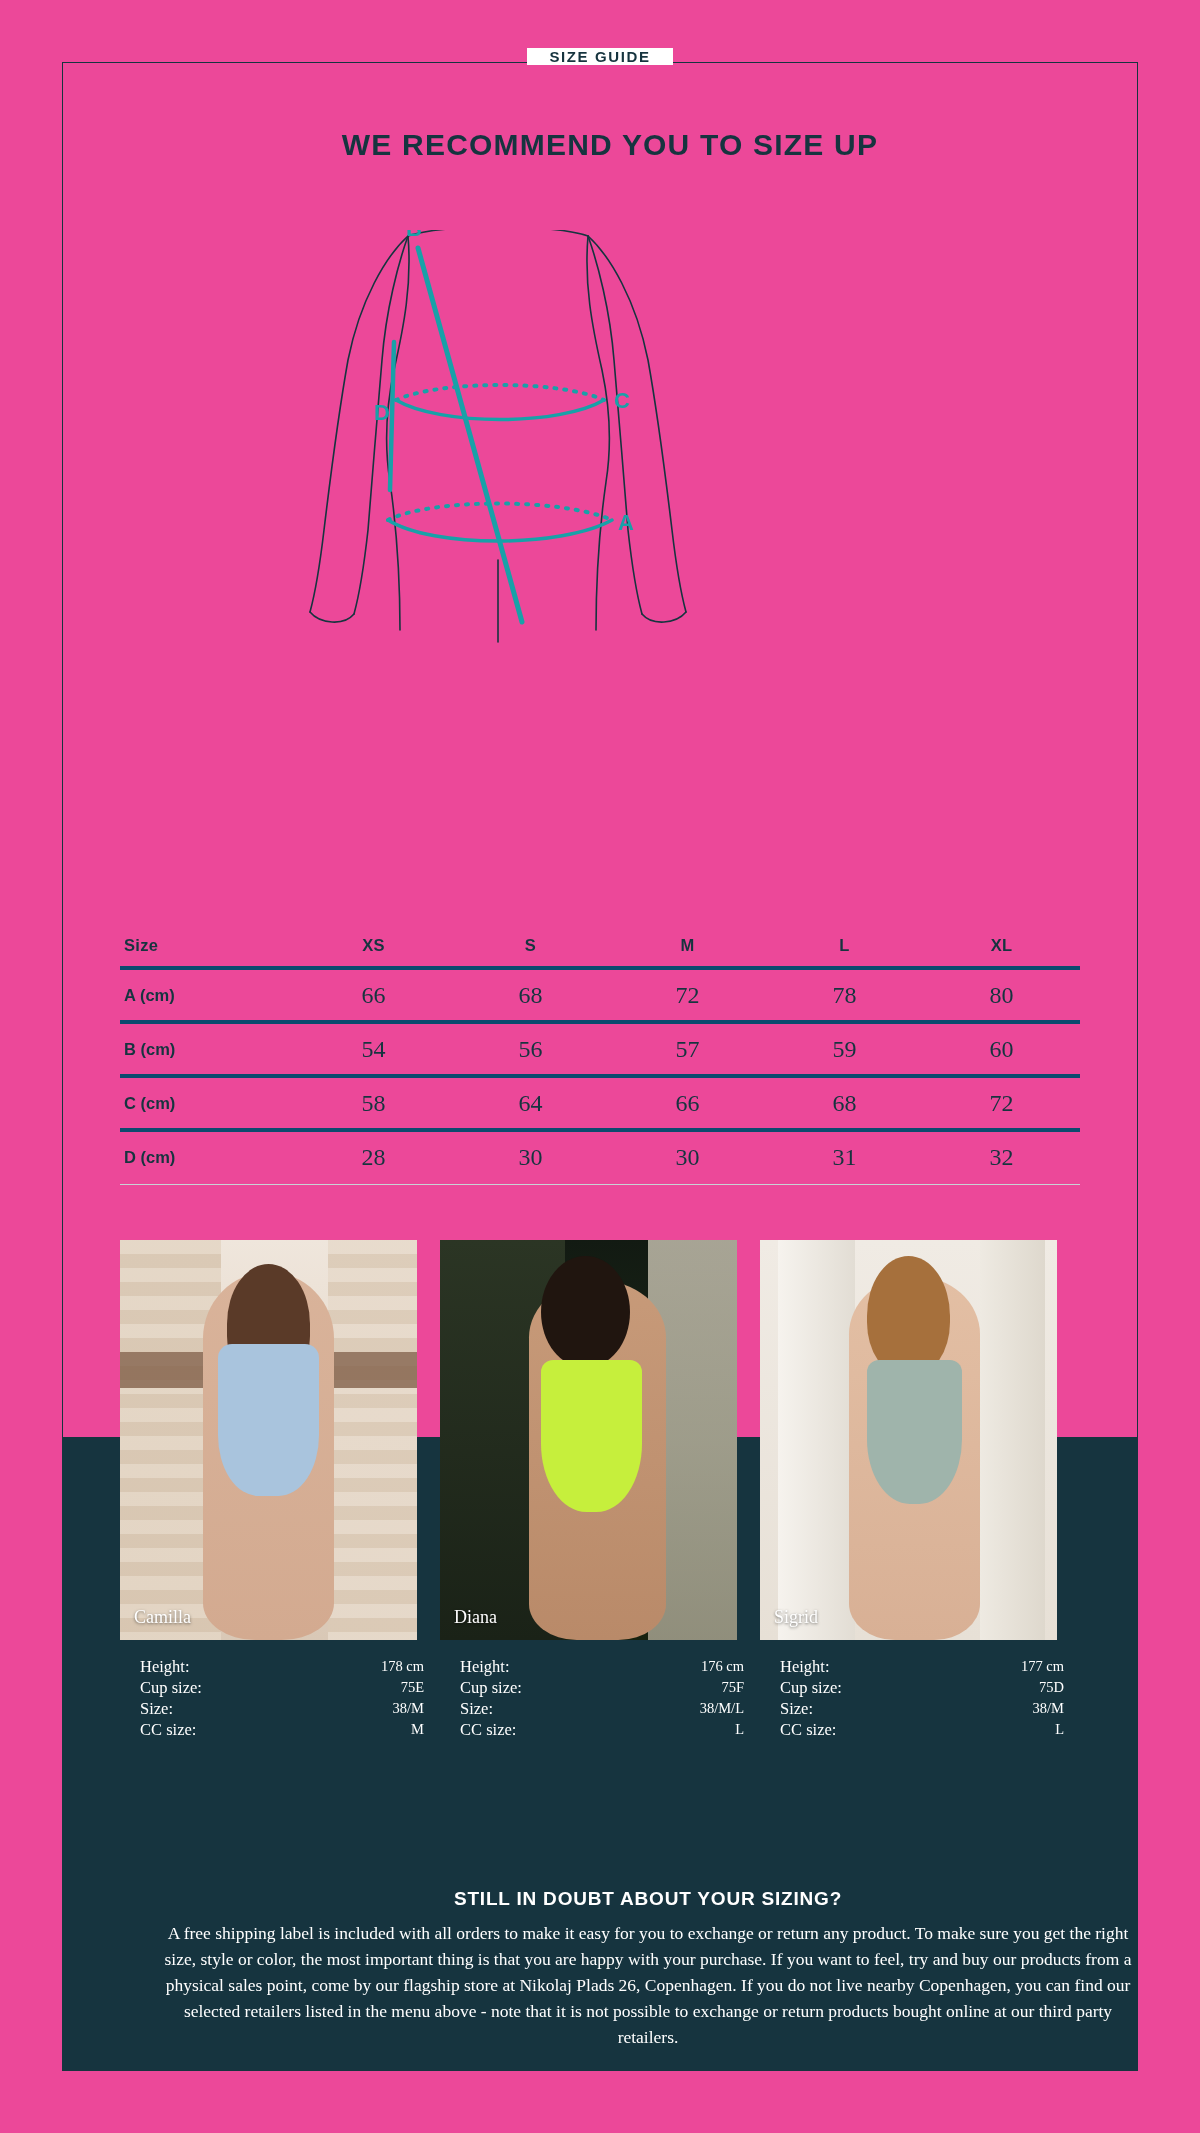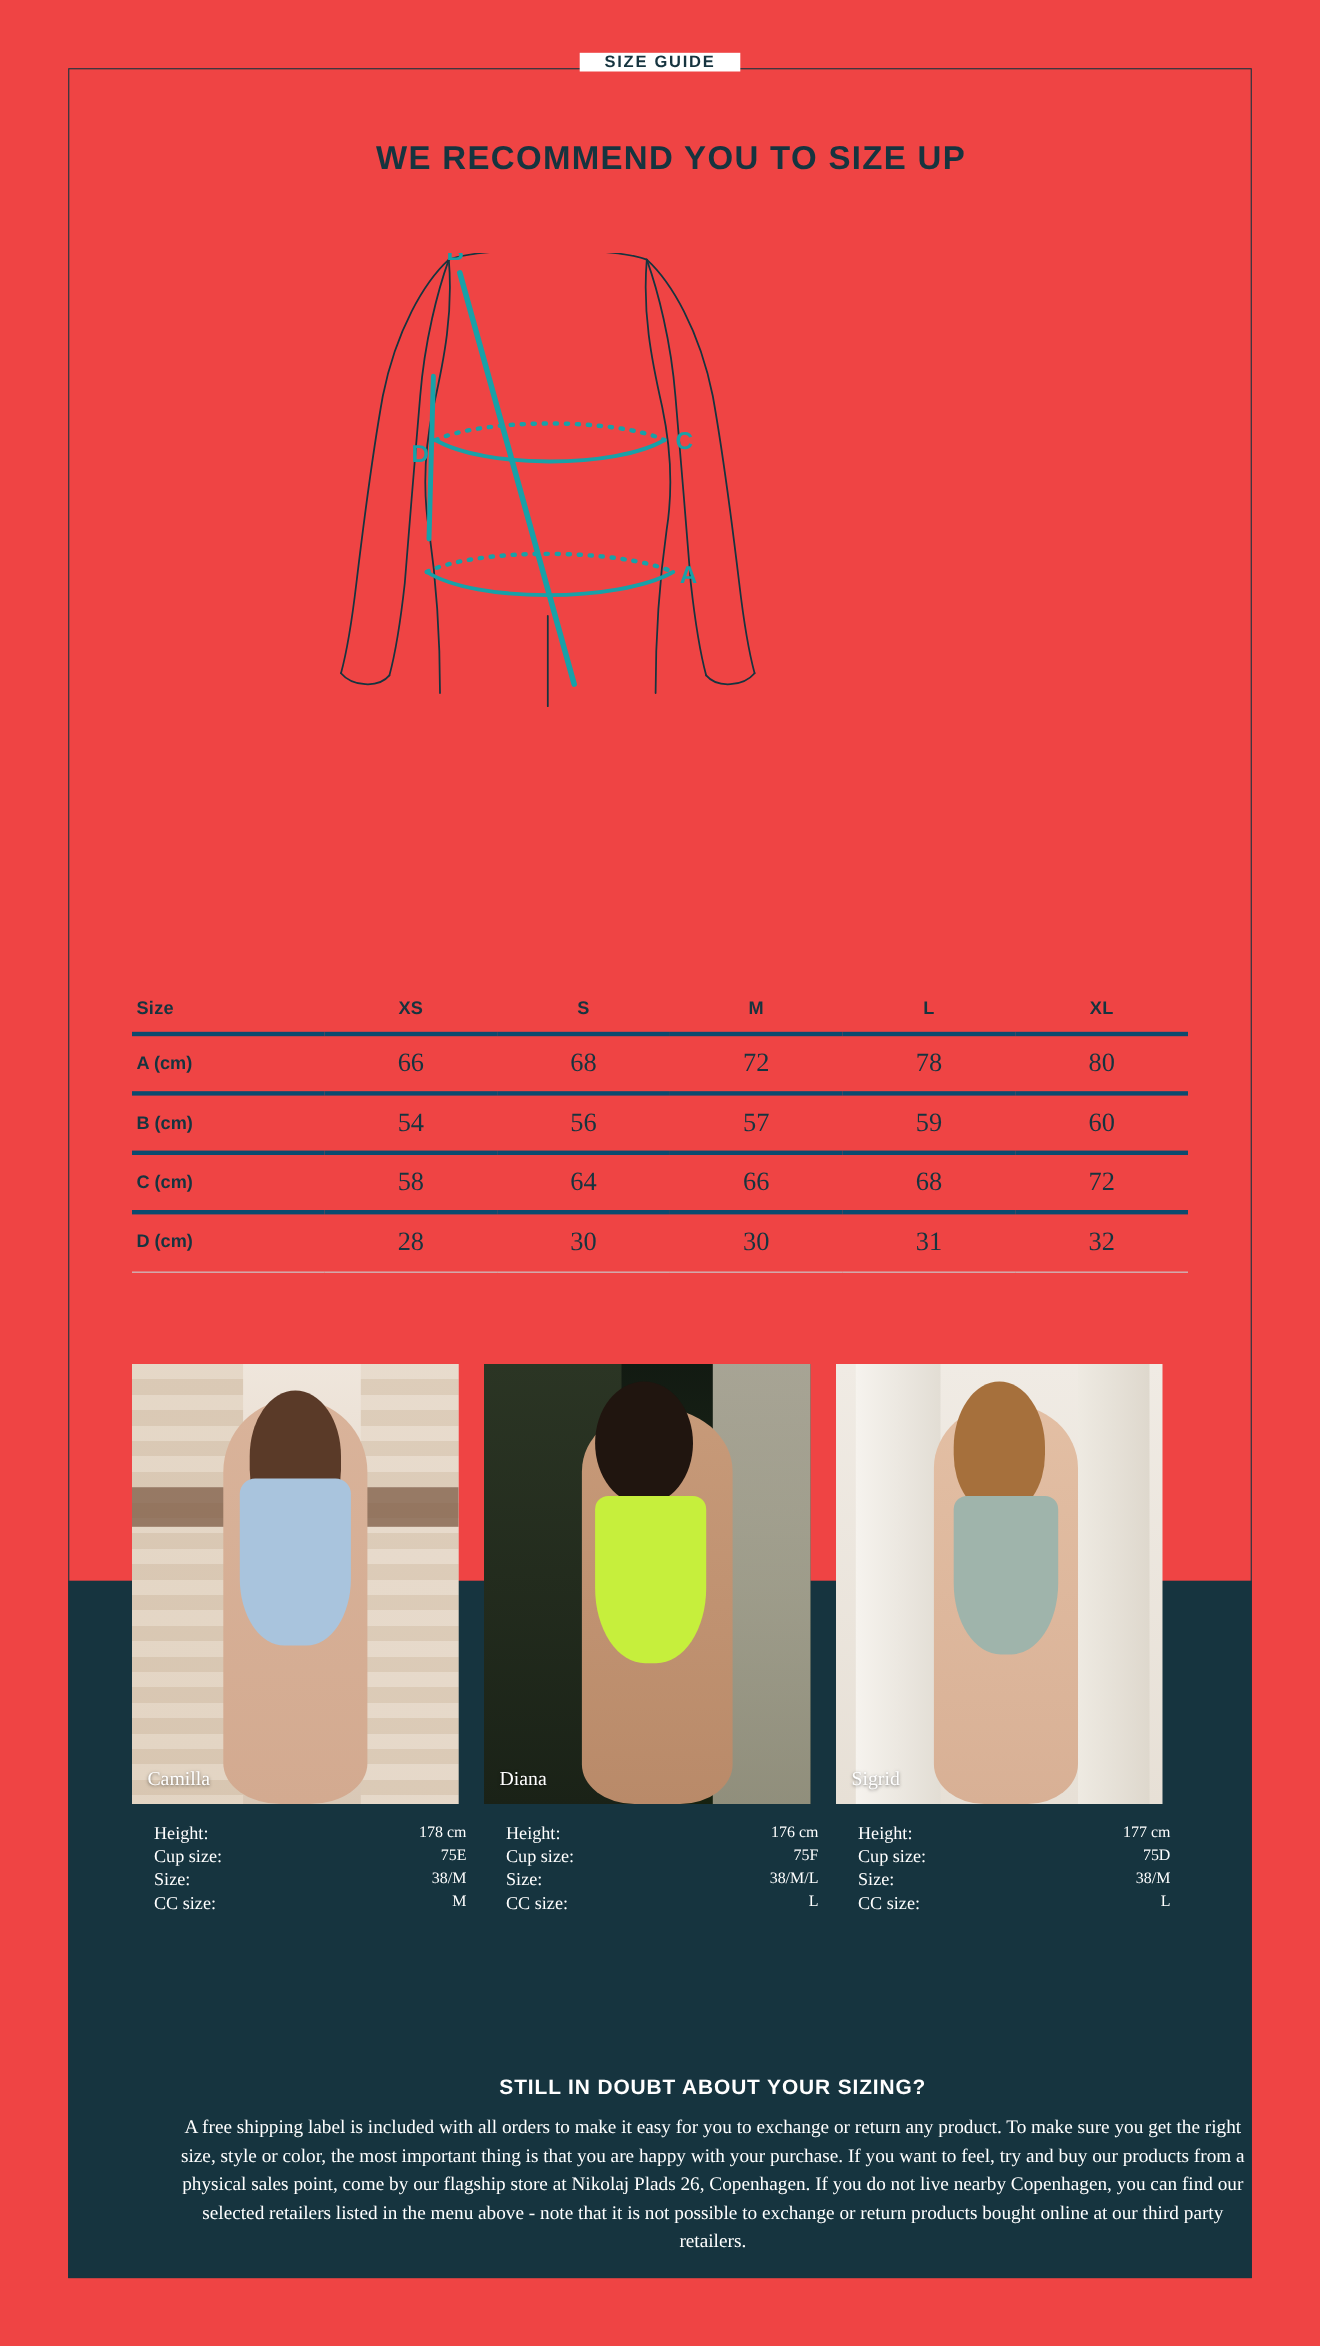--- a/index.html
+++ b/index.html
@@ -5,21 +5,21 @@
   * { box-sizing: border-box; }
   html, body {
     margin: 0; padding: 0;
     background: #ffffff;
     font-family: "Liberation Sans", sans-serif;
   }
   #page {
     position: relative;
     width: 1200px;
     height: 2133px;
-    background: #ef4444;
+    background: #ec4899;
     overflow: hidden;
     padding-left: 12px;
   }
 
   
   .frame {
     position: absolute;
     left: 62px;
     top: 62px;
     width: 1076px;
@@ -79,21 +79,21 @@
     font-size: 14.5px;
     font-weight: 700;
     letter-spacing: 0.75px;
     color: #16343f;
   }
 
   
   .table-wrap {
     position: absolute;
     left: 120px;
-    top: 896px;
+    top: 924px;
     width: 960px;
   }
   table.sizes {
     width: 100%;
     border-collapse: collapse;
   }
   table.sizes th, table.sizes td {
     text-align: center;
     padding: 0;
     height: 54px;

